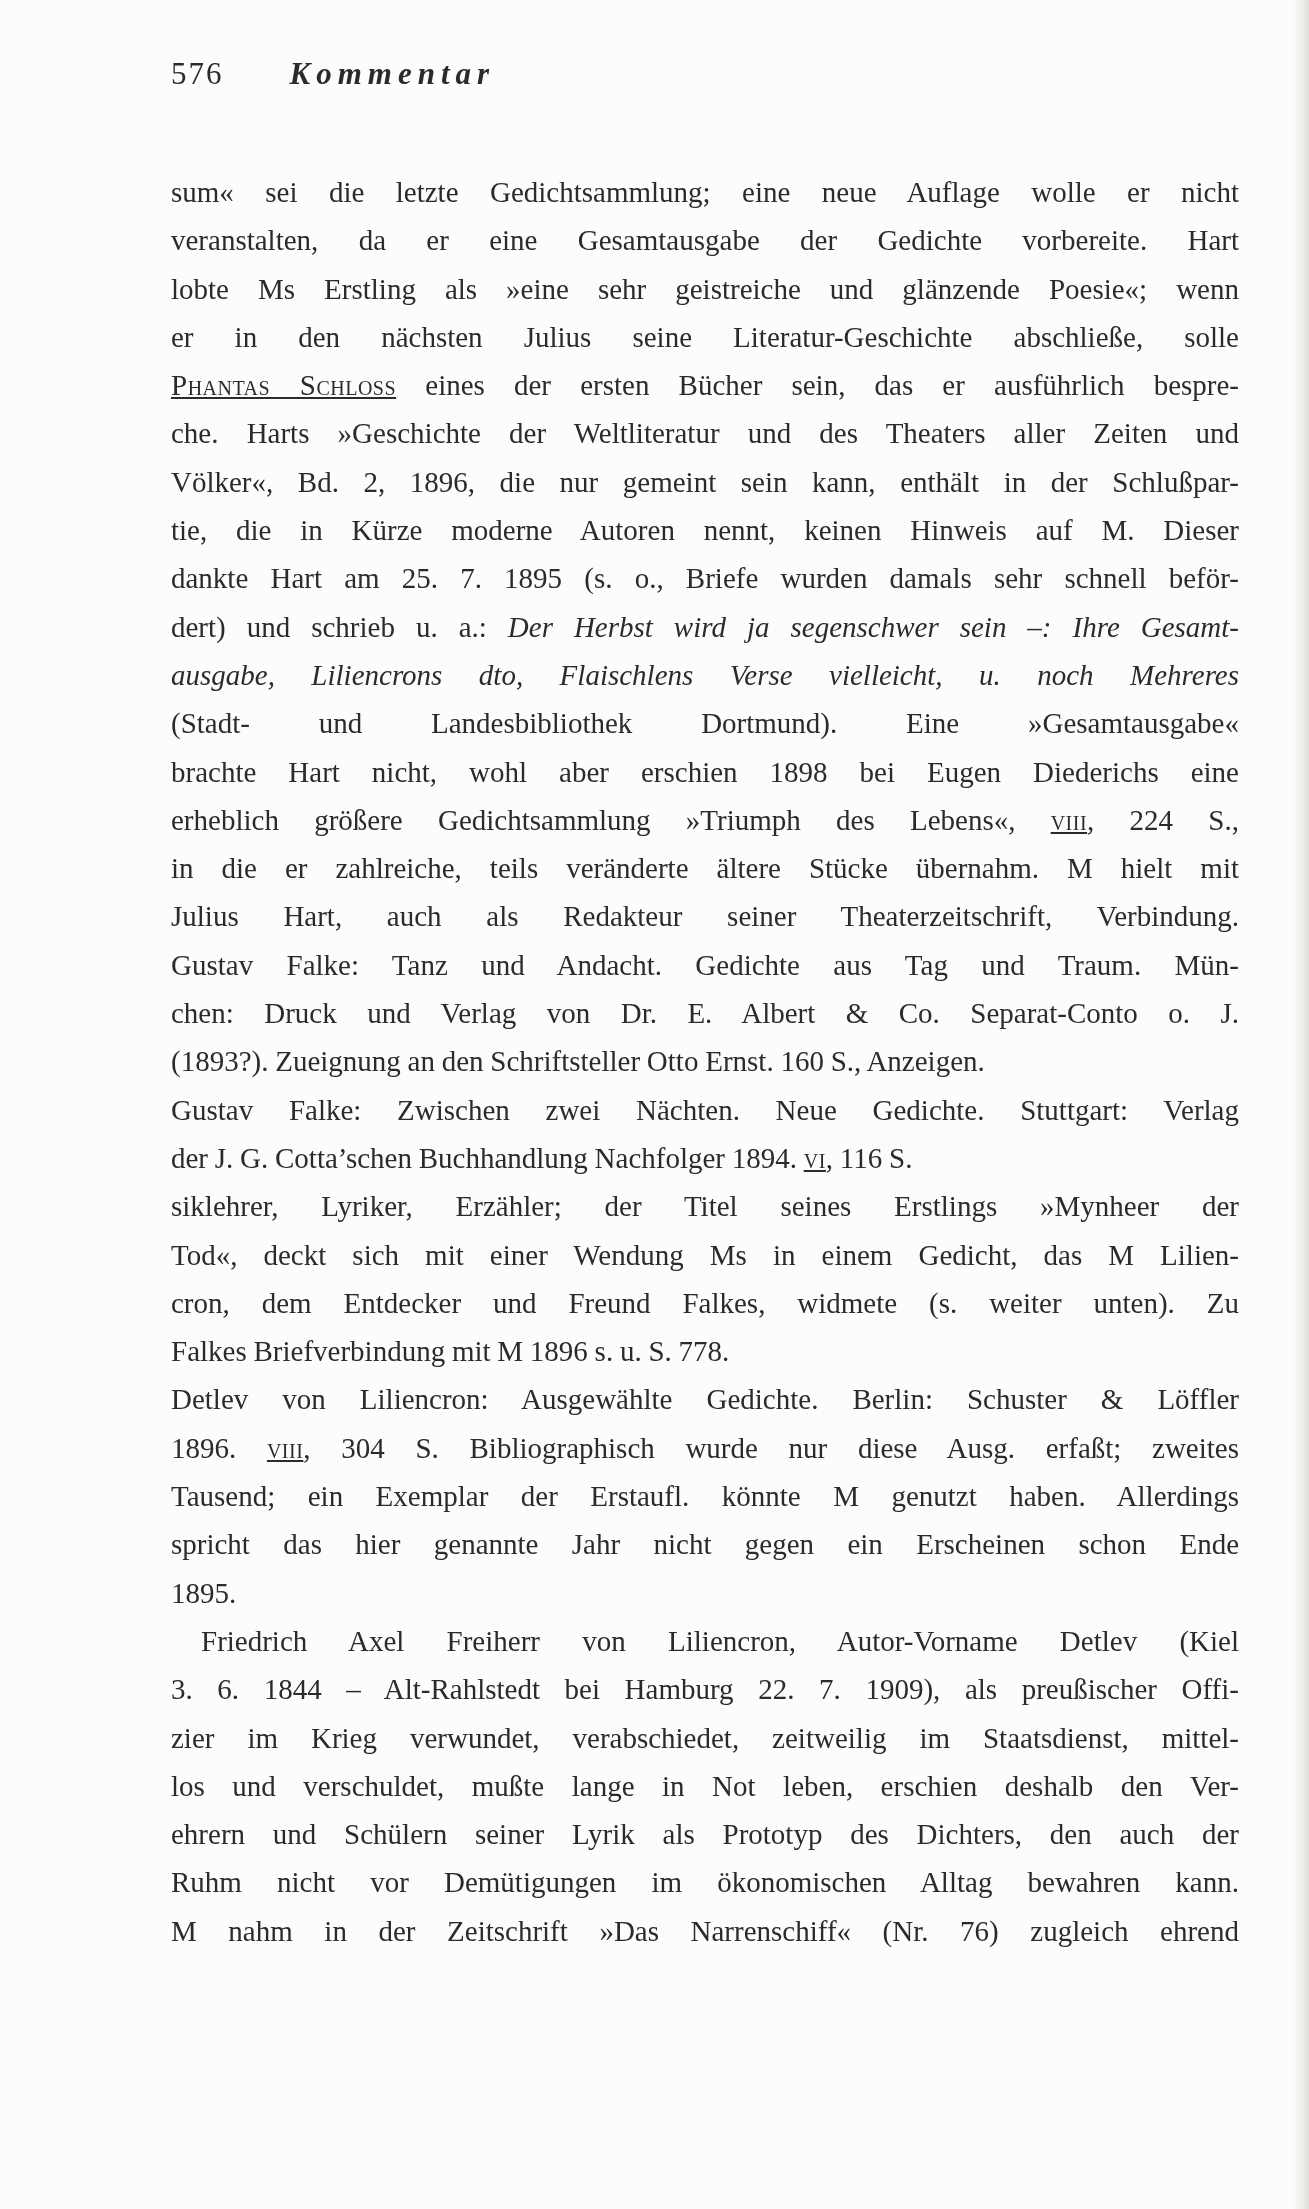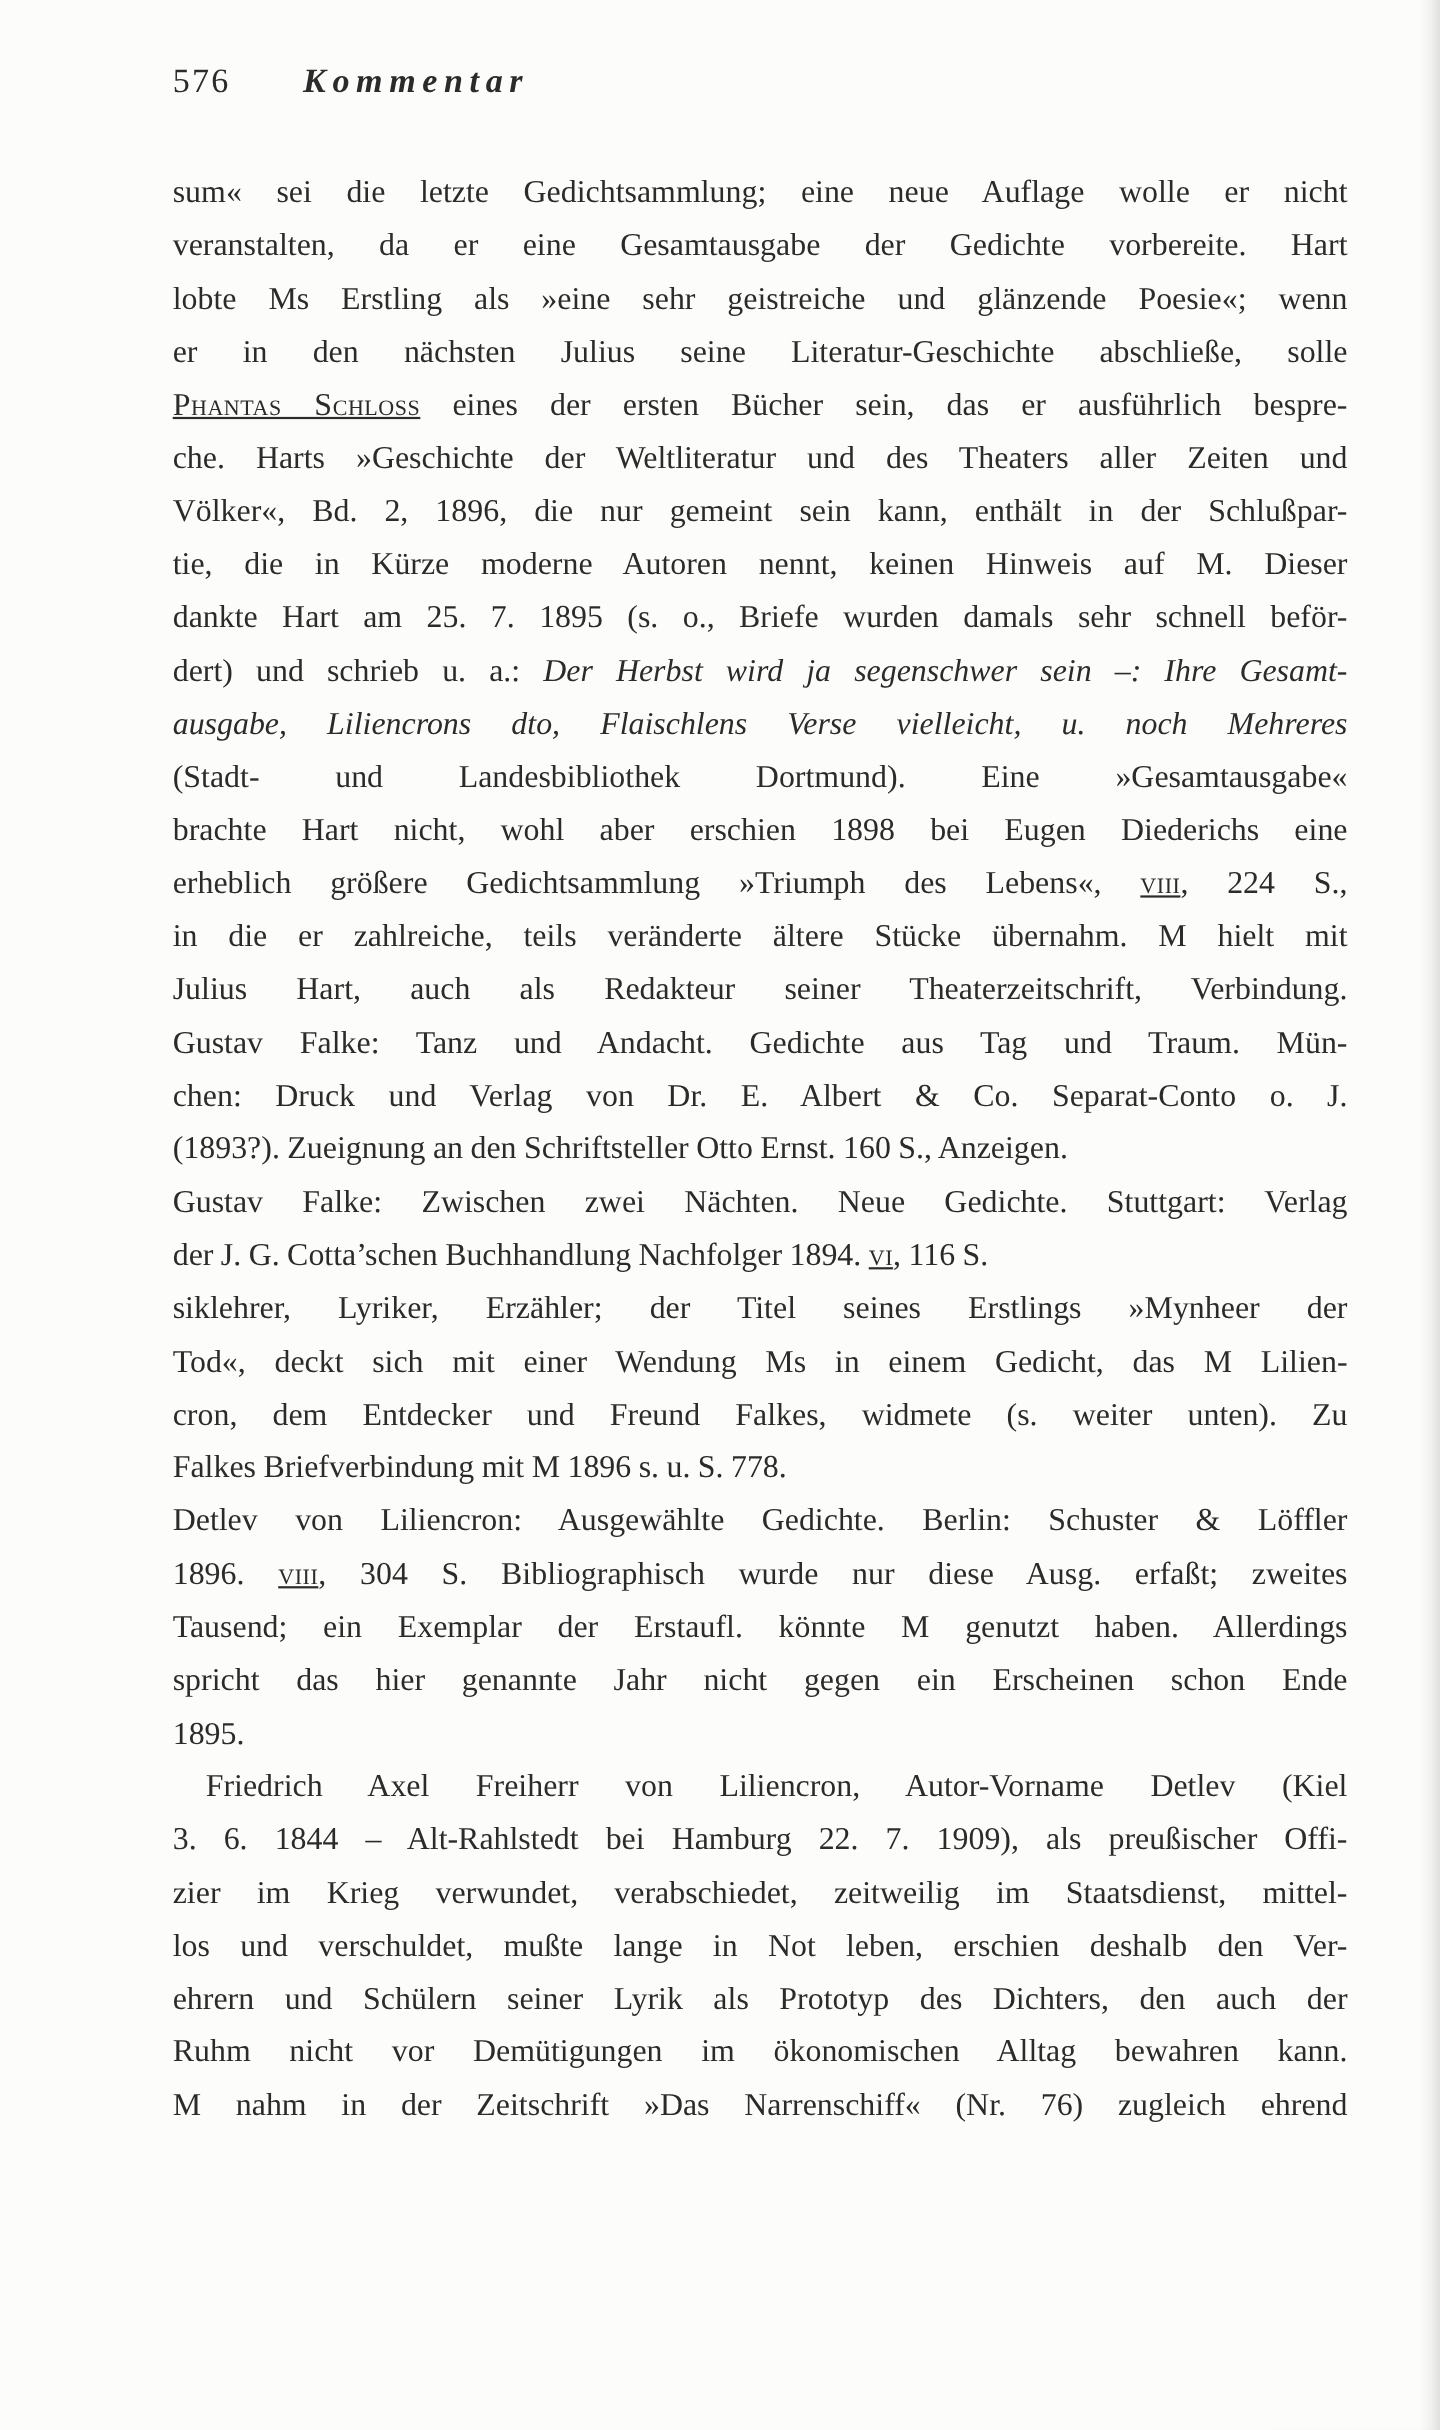--- a/index.html
+++ b/index.html
@@ -11,42 +11,42 @@
     position: relative;
     width: 1309px;
     height: 2209px;
     background: #fcfcfa;
     overflow: hidden;
     font-family: "Liberation Serif", "DejaVu Serif", serif;
     color: #2b2b2b;
   }
   .content {
     position: absolute;
-    left: 157px;
+    left: 171px;
     top: 52px;
     width: 1068px;
   }
   .running-header {
     display: flex;
     align-items: baseline;
     font-size: 31px;
     line-height: 44px;
     height: 44px;
   }
   .pagenum {
     letter-spacing: 2px;
   }
   .section {
     margin-left: 66px;
     font-style: italic;
     letter-spacing: 6px;
     font-weight: bold;
   }
   .text-block {
-    margin-top: 55px;
+    margin-top: 72px;
   }
   .line {
     font-size: 29px;
     line-height: 48.3px;
     text-align: justify;
     text-align-last: justify;
     white-space: normal;
     word-spacing: -0.5px;
   }
   .line.no-just {

